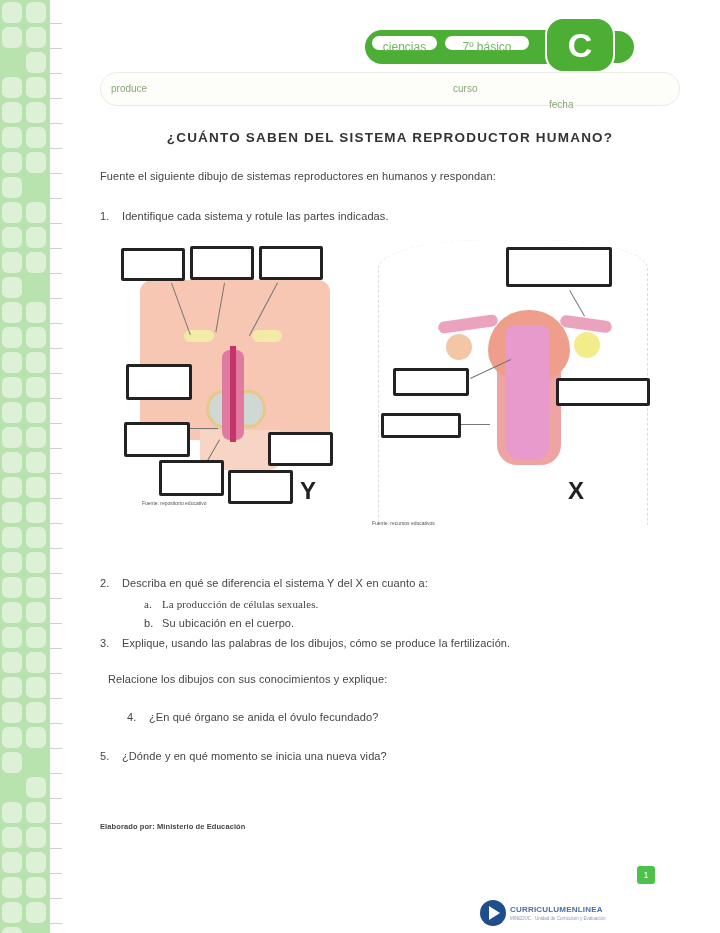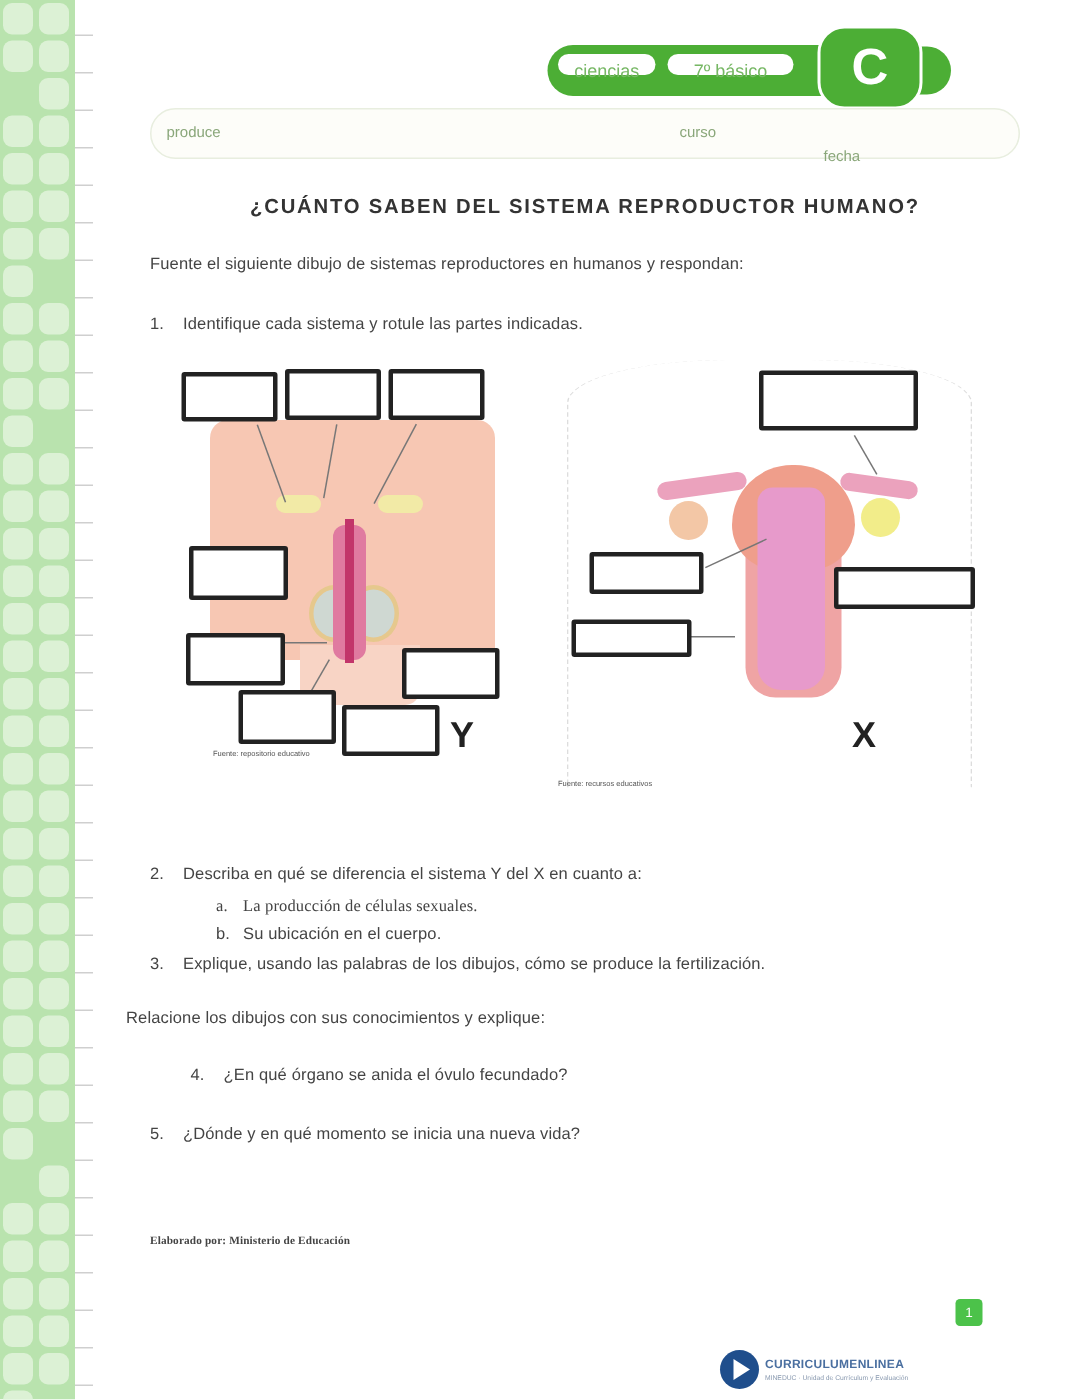--- a/index.html
+++ b/index.html
@@ -256,29 +256,29 @@
 <div class="txt" style="left:144px; top:598px;font-family:Liberation Serif, serif;">
   <span class="sub">a.</span><span>La producción de células sexuales.</span>
 </div>
 <div class="txt" style="left:144px; top:617px;">
   <span class="sub">b.</span><span>Su ubicación en el cuerpo.</span>
 </div>
 <div class="txt" style="left:100px; top:637px;">
   <span class="num">3.</span><span>Explique, usando las palabras de los dibujos, cómo se produce la fertilización.</span>
 </div>
 
-<div class="txt" style="left:84px; top:673px;">Relacione los dibujos con sus conocimientos y explique:</div>
+<div class="txt" style="left:108px; top:673px;">Relacione los dibujos con sus conocimientos y explique:</div>
 <div class="txt" style="left:100px; top:711px;margin-left:27px;">
   <span class="num">4.</span><span>¿En qué órgano se anida el óvulo fecundado?</span>
 </div>
 <div class="txt" style="left:100px; top:750px;">
   <span class="num">5.</span><span>¿Dónde y en qué momento se inicia una nueva vida?</span>
 </div>
 
-<div class="txt" style="left:100px; top:822px; font-size:7.5px; font-weight:bold;font-family:Liberation Serif, serif;">Elaborado por: Ministerio de Educación</div>
+<div class="txt" style="left:100px; top:822px; font-size:7.5px; font-weight:bold;">Elaborado por: Ministerio de Educación</div>
 
 <div class="footer-logo">
   <div class="logo-circle">
       <div class="logo-play"></div>
     </div>
   <div class="logo-text">CURRICULUMENLINEA</div>
   <div class="logo-sub">MINEDUC · Unidad de Currículum y Evaluación</div>
 </div>
 <div class="page-badge">1</div>
 

